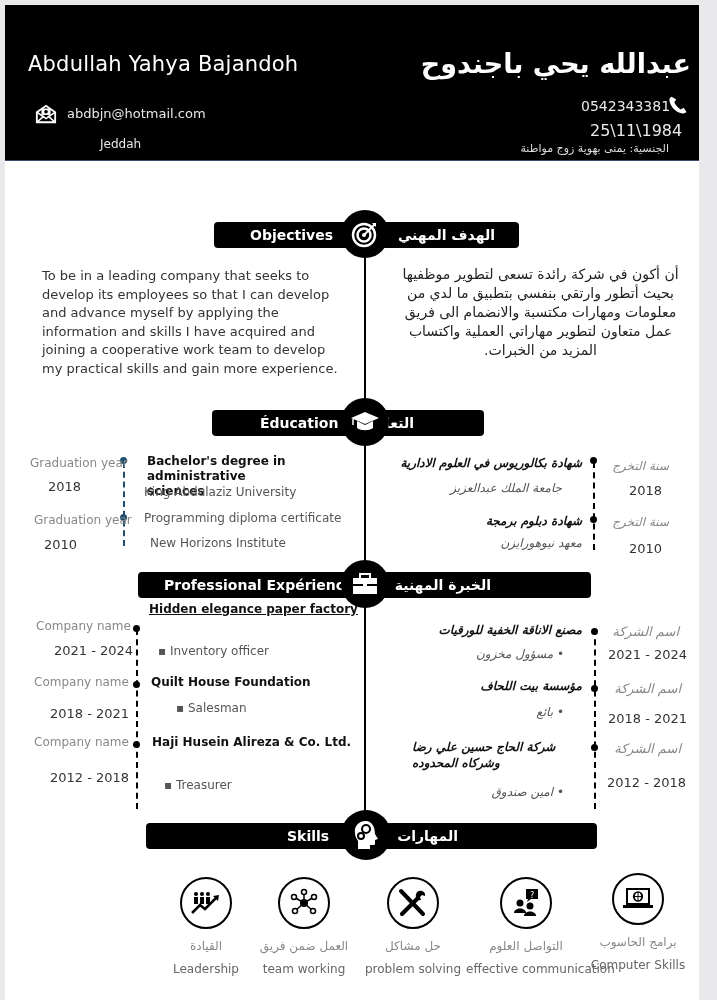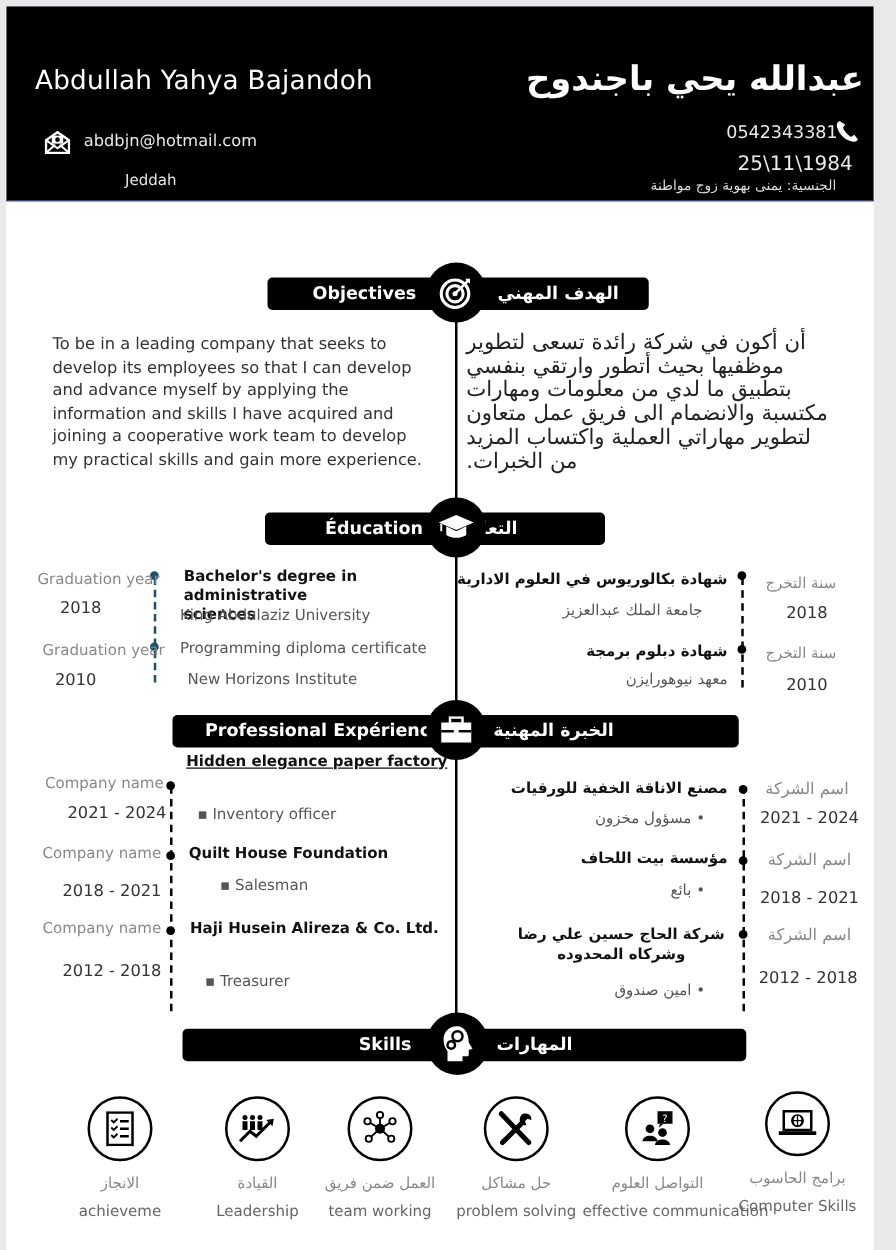--- a/index.html
+++ b/index.html
@@ -17,27 +17,27 @@
   .dob { position: absolute; left: 585px; top: 116px; font-size: 16px; color: #eaeaea; }
   .nationality { position: absolute; right: 30px; top: 137px; font-size: 11px; color: #ddd; direction: rtl; }
 
   .spine { position: absolute; left: 359px; width: 2px; background: #000; }
   .bar { position: absolute; height: 26px; background: #000; color: #fff; border-radius: 4px; font-weight: bold; font-size: 14px; display: flex; align-items: center; }
   .bar .en { position: absolute; }
   .bar .ar { position: absolute; direction: rtl; }
   .hub { position: absolute; width: 48px; height: 48px; border-radius: 50%; background: #000; display: flex; align-items: center; justify-content: center; }
 
   .para-en { position: absolute; left: 37px; top: 262px; width: 300px; font-size: 13px; line-height: 18.5px; color: #333; }
-  .para-ar { position: absolute; left: 368px; top: 260px; width: 295px; font-size: 17px; line-height: 19px; color: #222; direction: rtl; text-align: left; }
+  .para-ar { position: absolute; left: 388px; top: 260px; width: 295px; font-size: 14px; line-height: 19px; color: #222; direction: rtl; text-align: center; }
 
   .lbl { position: absolute; font-size: 12px; color: #888; text-align: center; }
   .yr { position: absolute; font-size: 13px; color: #333; }
   .title-b { position: absolute; font-size: 12px; font-weight: bold; color: #111; }
   .sub { position: absolute; font-size: 12px; color: #555; }
-  .ar-t { direction: rtl; text-align: center; }
+  .ar-t { direction: rtl; text-align: left; font-style: italic; }
   .dot { position: absolute; width: 7px; height: 7px; border-radius: 50%; background: #000; }
   .dot.blue { background: #1f4e6e; }
   .dash { position: absolute; width: 0; border-left: 2px dashed #000; }
   .dash.blue { border-left-color: #1f4e6e; }
 
   .skill { position: absolute; width: 110px; text-align: center; }
   .skill .circle { width: 52px; height: 52px; border: 2px solid #000; border-radius: 50%; margin: 0 auto; display: flex; align-items: center; justify-content: center; background: #fff; }
   .skill .ar { font-size: 12px; color: #888; margin-top: 10px; direction: rtl; }
   .skill .en { font-size: 12px; color: #666; margin-top: 9px; white-space: nowrap; }
 </style>
@@ -179,31 +179,20 @@
     <span class="ar" style="right:139px;">المهارات</span>
   </div>
   <div class="hub" style="left:336px;top:805px;width:50px;height:50px;">
     <svg width="28" height="32" viewBox="0 0 28 32">
       <path d="M14 2 C6 2 2 8 3 14 C3 18 5 20 6 22 V30 H18 V26 H22 C23 26 23 25 23 24 V21 L26 20 L23 15 C23 7 19 2 14 2 Z" fill="#fff"></path>
       <circle cx="14" cy="10" r="4" fill="none" stroke="#000" stroke-width="2"></circle>
       <circle cx="9" cy="17" r="3" fill="none" stroke="#000" stroke-width="2"></circle>
     </svg>
   </div>
 
-  <div class="skill" style="left:36px;top:872px;">
-    <div class="circle">
-      <svg width="24" height="28" viewBox="0 0 24 28">
-          <rect x="2" y="1" width="20" height="26" fill="none" stroke="#000" stroke-width="2"></rect>
-        <path d="M5 7 l2 2 l3-3 M5 13 l2 2 l3-3 M5 19 l2 2 l3-3" stroke="#000" stroke-width="1.5" fill="none"></path>
-        <path d="M12 8 h7 M12 14 h7 M12 20 h7" stroke="#000" stroke-width="2"></path>
-        </svg>
-    </div>
-    <div class="ar">الانجاز</div>
-    <div class="en">achieveme</div>
-  </div>
 
   <div class="skill" style="left:146px;top:872px;">
     <div class="circle">
       <svg width="32" height="24" viewBox="0 0 32 24">
         <circle cx="6" cy="3" r="2" fill="#000"></circle>
           <circle cx="12" cy="3" r="2" fill="#000"></circle>
           <circle cx="18" cy="3" r="2" fill="#000"></circle>
         <rect x="4" y="6" width="4" height="7" fill="#000"></rect>
           <rect x="10" y="6" width="4" height="7" fill="#000"></rect>
           <rect x="16" y="6" width="4" height="7" fill="#000"></rect>

